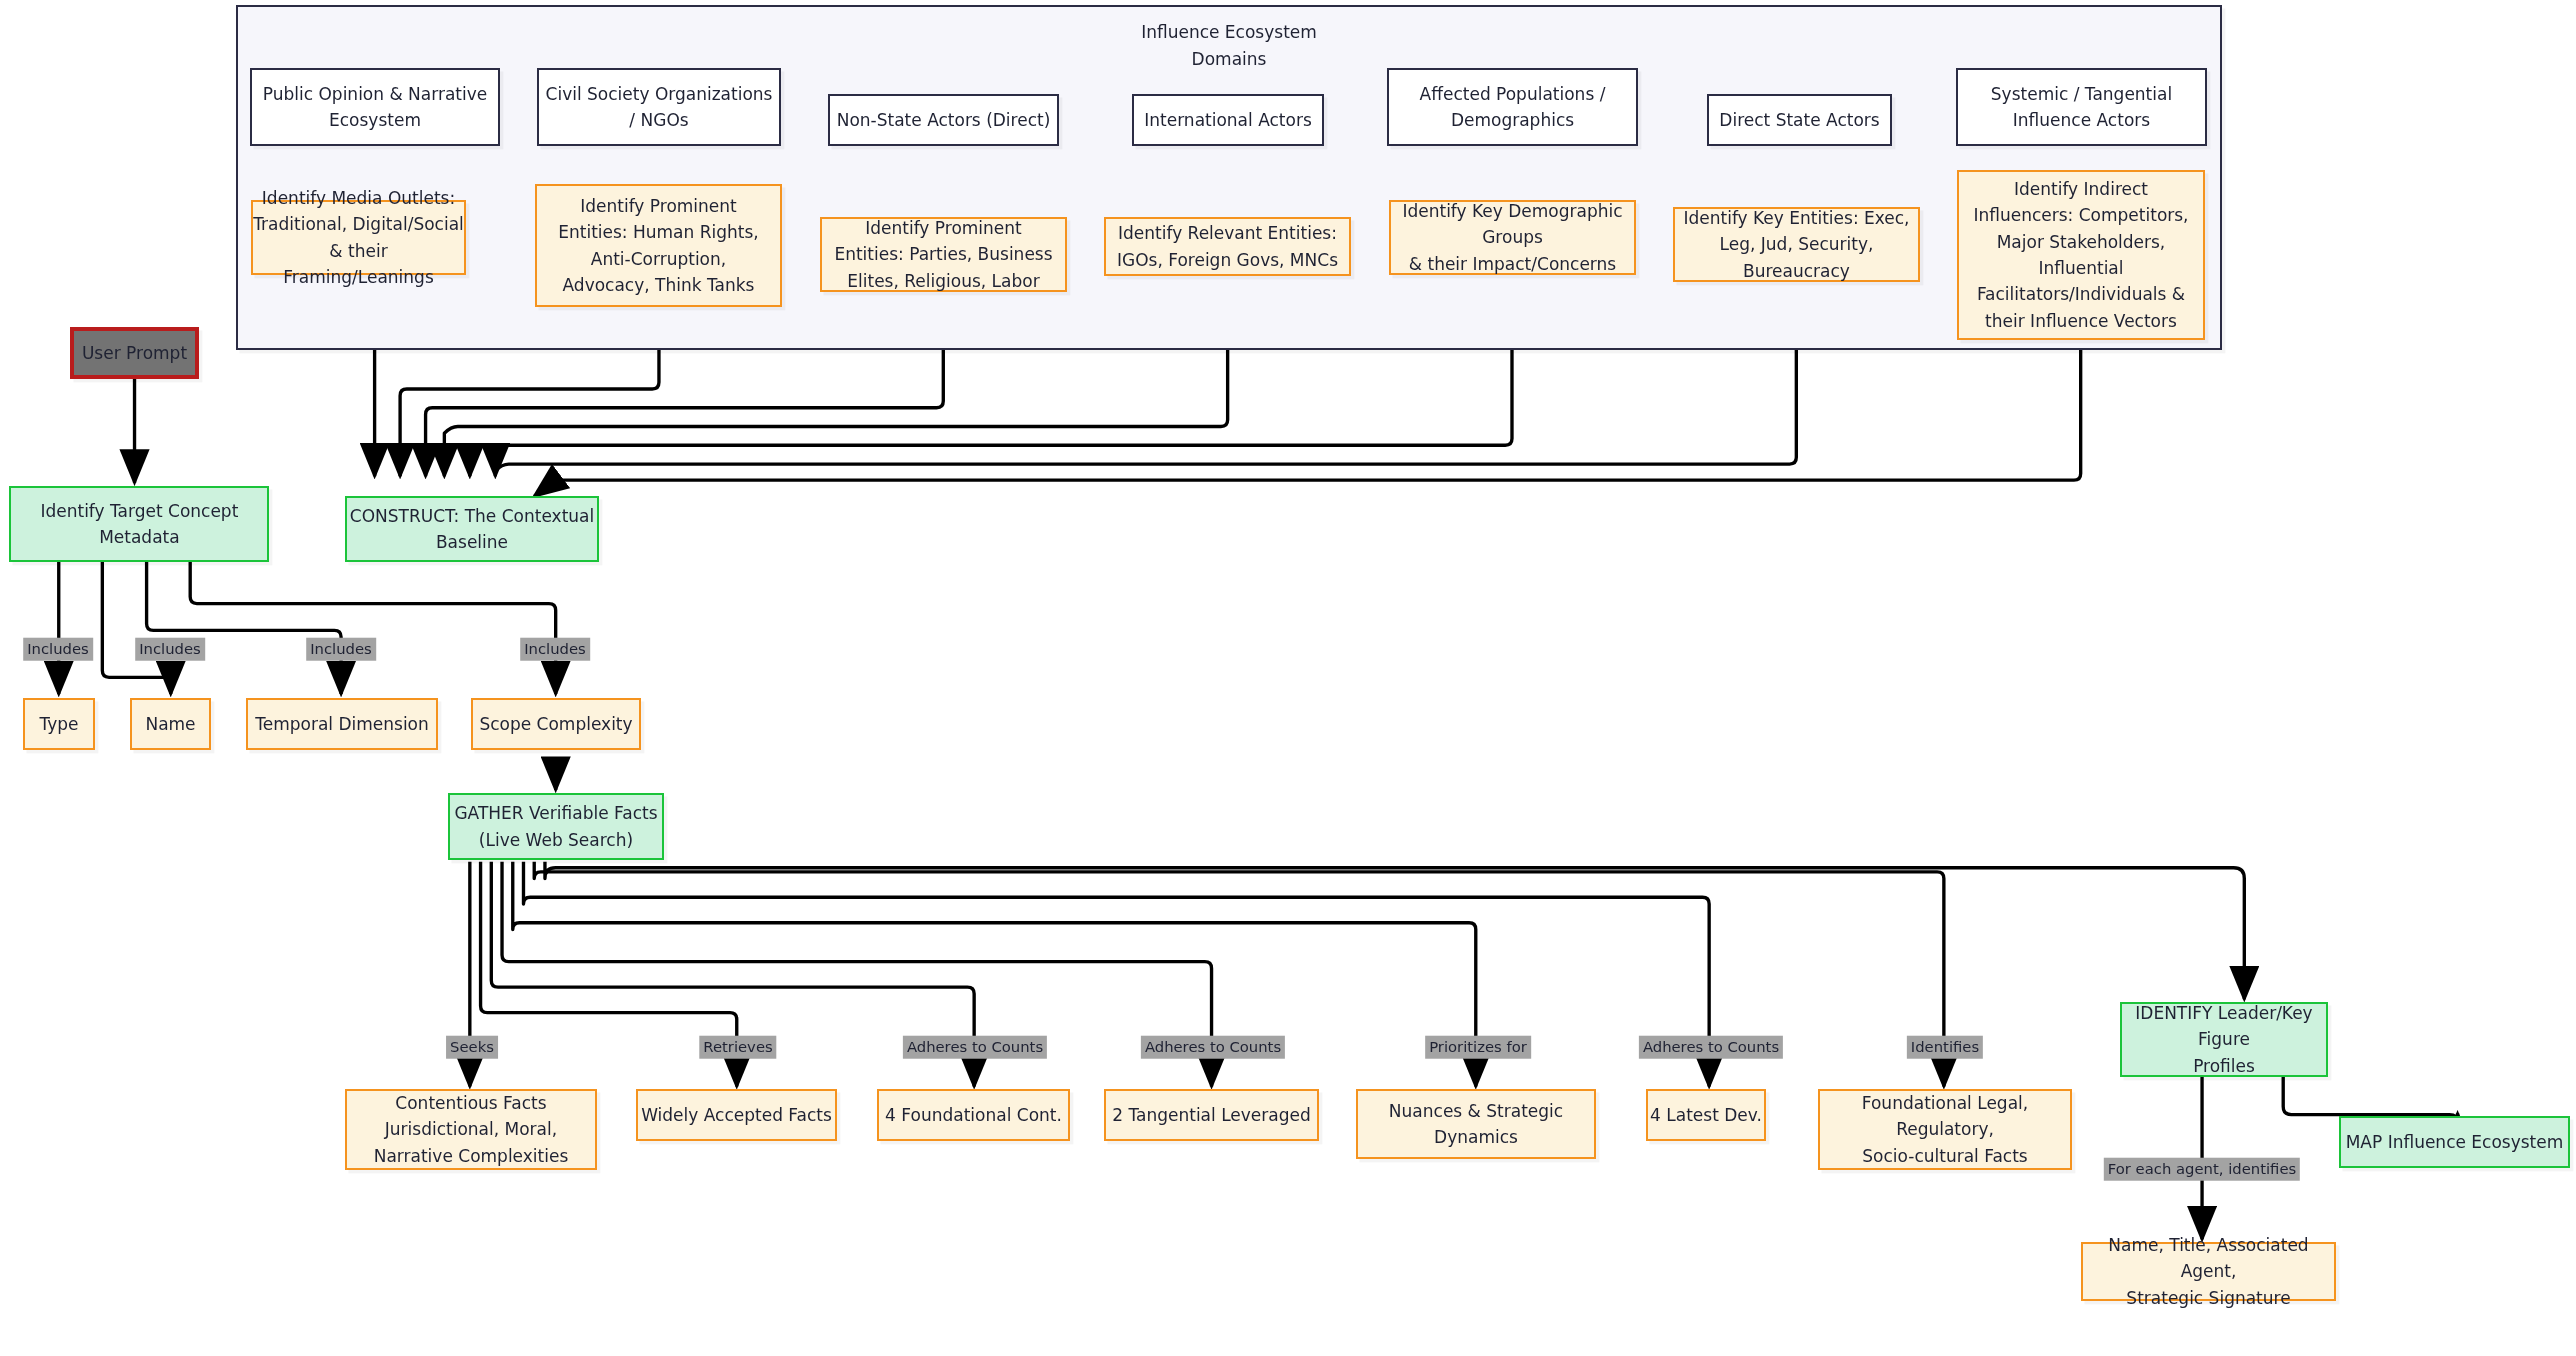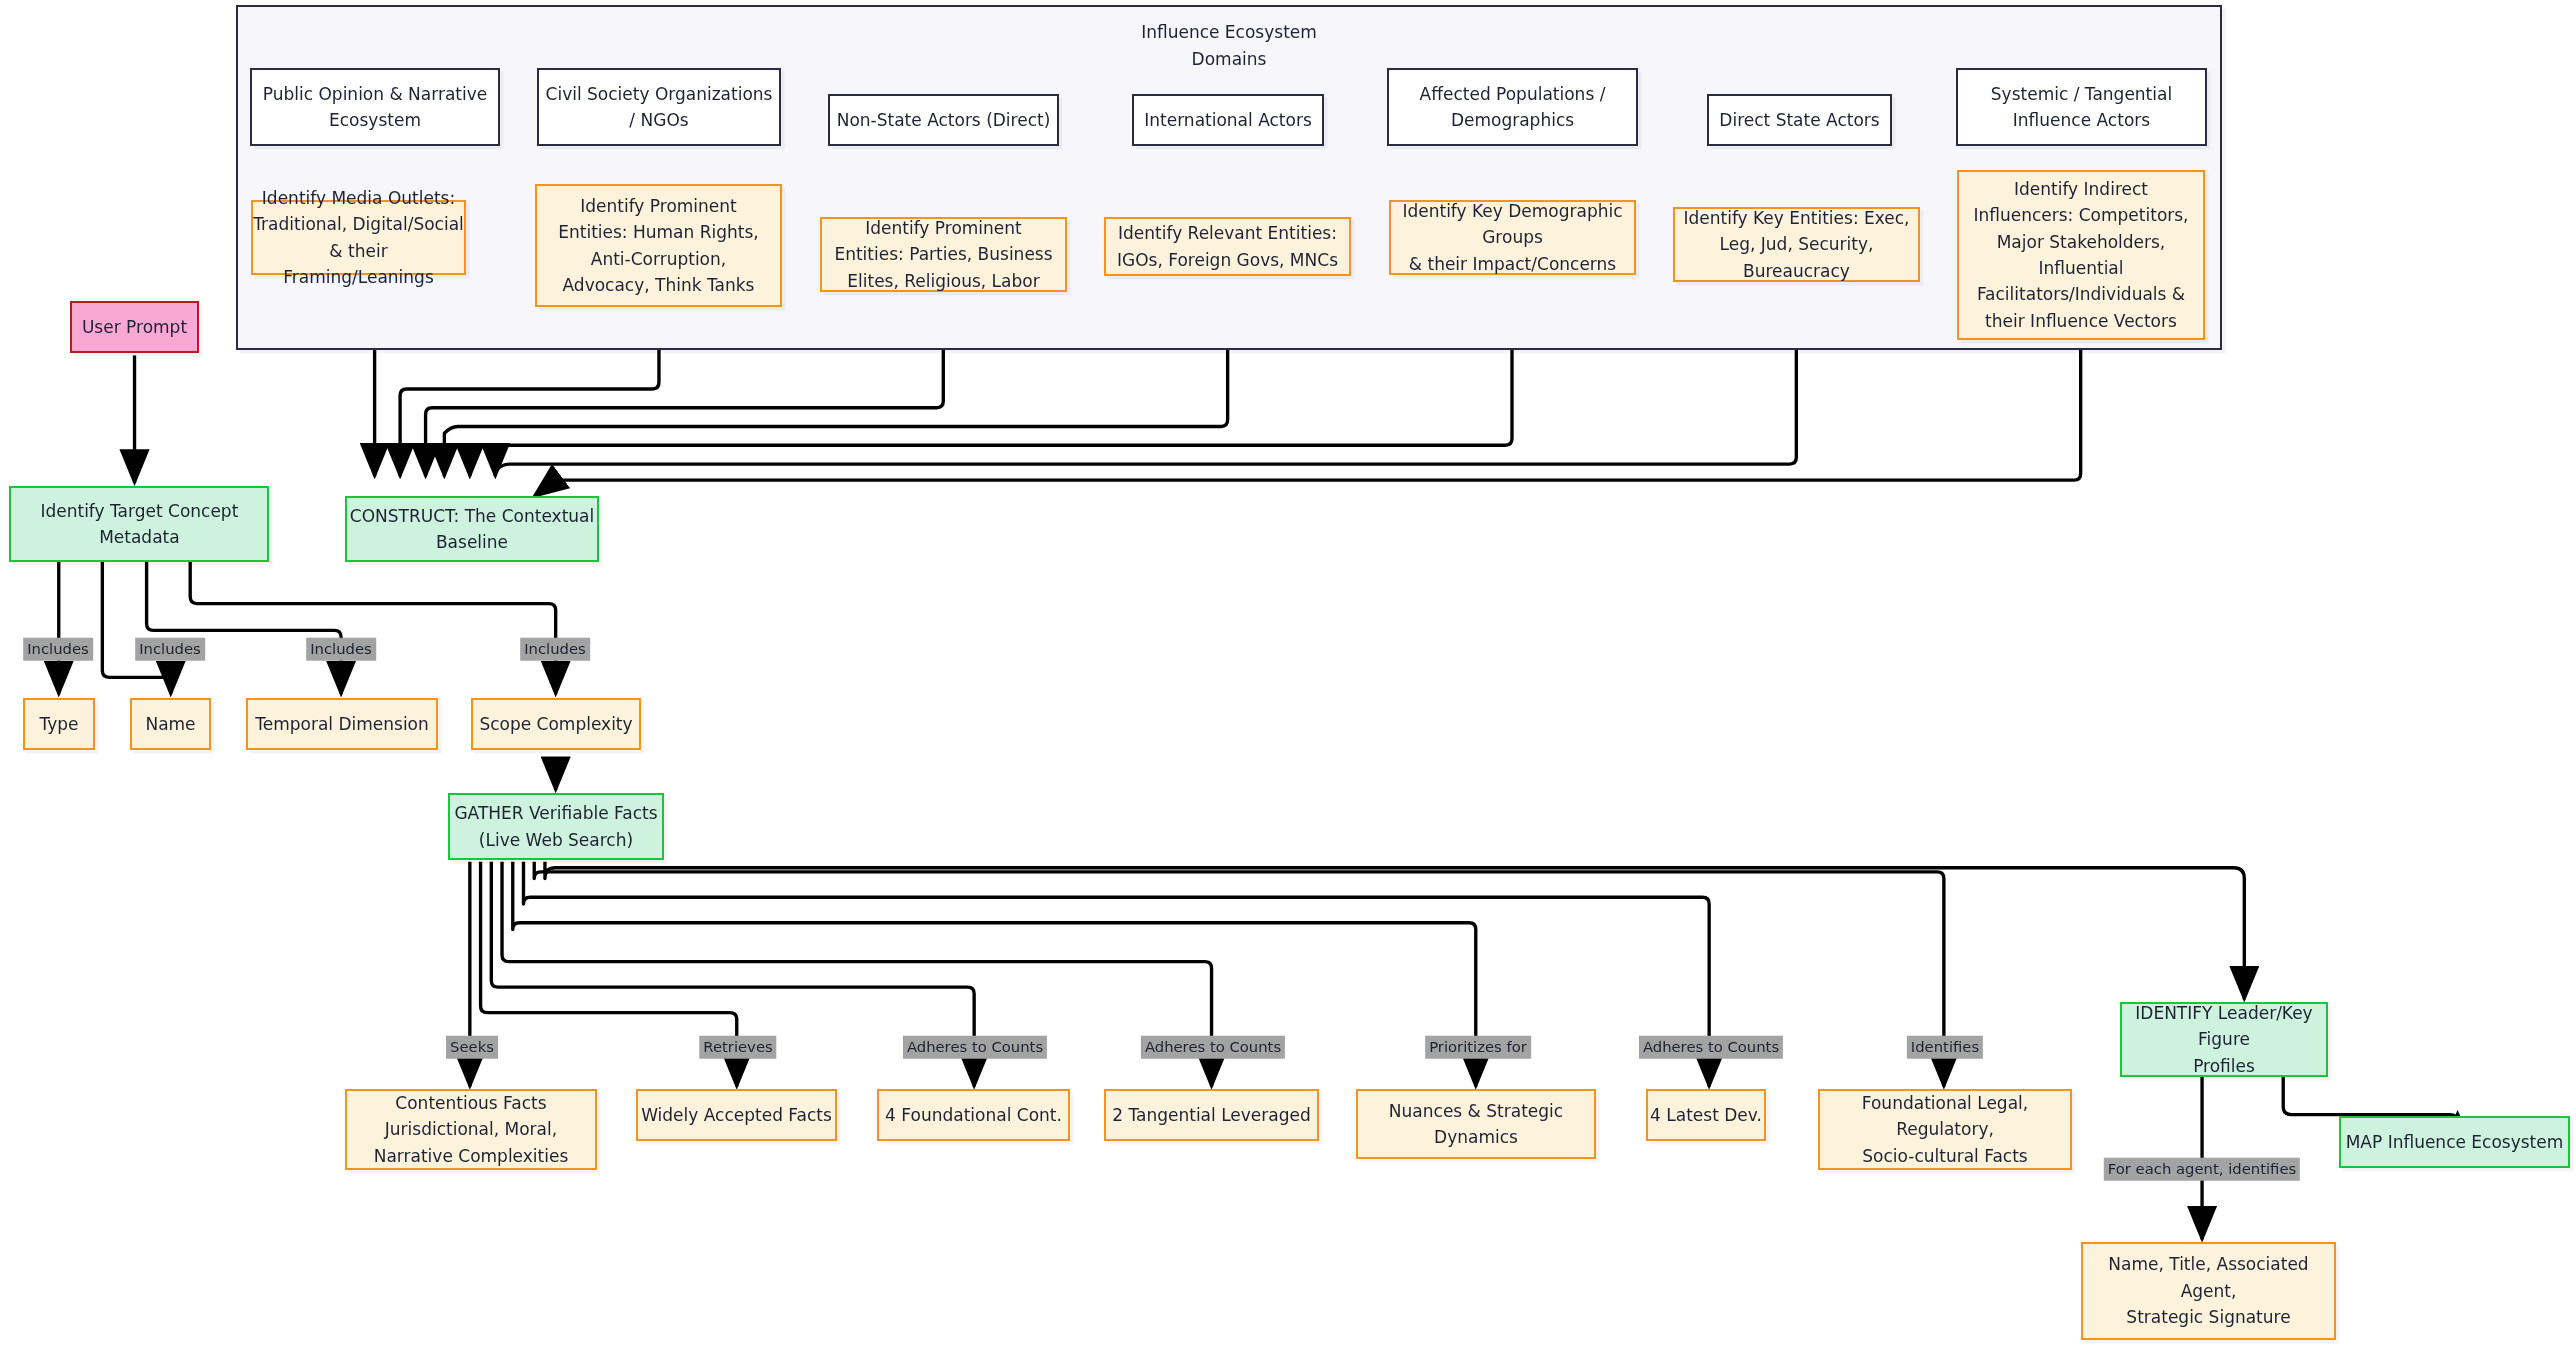--- a/index.html
+++ b/index.html
@@ -10,21 +10,21 @@
 
   .node{position:absolute;box-sizing:border-box;display:flex;align-items:center;
         justify-content:center;text-align:center;line-height:1.55;
         font-size:17px;color:#1f2233;
         box-shadow:3.4px 3.4px 0 rgba(0,0,0,0.045);}
   .node span{display:block;white-space:pre-line;}
 
   .n-plain{background:#ffffff;border:2.7px solid #2b2c44;}
   .n-orange{background:#fdf3dd;border:2px solid #f5931e;}
   .n-green{background:#cdf2dd;border:2.7px solid #1bc43a;}
-  .n-cyan{background:#f9a8d4;border:2px solid #b91c1c;}
+  .n-cyan{background:#737373;border:4px solid #b91c1c;margin-top:26px;}
 
   .subgraph{position:absolute;box-sizing:border-box;background:#f6f6fb;
             border:2.7px solid #2b2c44;box-shadow:3.4px 3.4px 0 rgba(0,0,0,0.045);}
   .sg-title{position:absolute;width:100%;text-align:center;top:12px;left:0;
             font-size:17px;color:#1f2233;line-height:1.55;white-space:pre-line;}
 
   .elabel{position:absolute;background:#a3a3a3;color:#1f2233;font-size:14.8px;
           padding:1.3px 4px;line-height:1.35;white-space:nowrap;
           transform:translate(-50%,-50%);}
 </style>
@@ -247,21 +247,21 @@
 
   <div class="node n-green" style="left:2120px;top:1002px;width:208px;height:75px;">
     <span>IDENTIFY Leader/Key Figure
 Profiles</span>
     </div>
 
   <div class="node n-green" style="left:2339px;top:1116px;width:231px;height:52px;">
     <span>MAP Influence Ecosystem</span>
     </div>
 
-  <div class="node n-orange" style="left:2081px;top:1242px;width:255px;height:98px;">
+  <div class="node n-orange" style="left:2081px;top:1242px;width:255px;height:59px;">
     <span>Name, Title, Associated
 Agent,
 Strategic Signature</span>
     </div>
 
   <div class="elabel" style="left:58px;top:649px;">Includes</div>
   <div class="elabel" style="left:170px;top:649px;">Includes</div>
   <div class="elabel" style="left:341px;top:649px;">Includes</div>
   <div class="elabel" style="left:555px;top:649px;">Includes</div>
 

